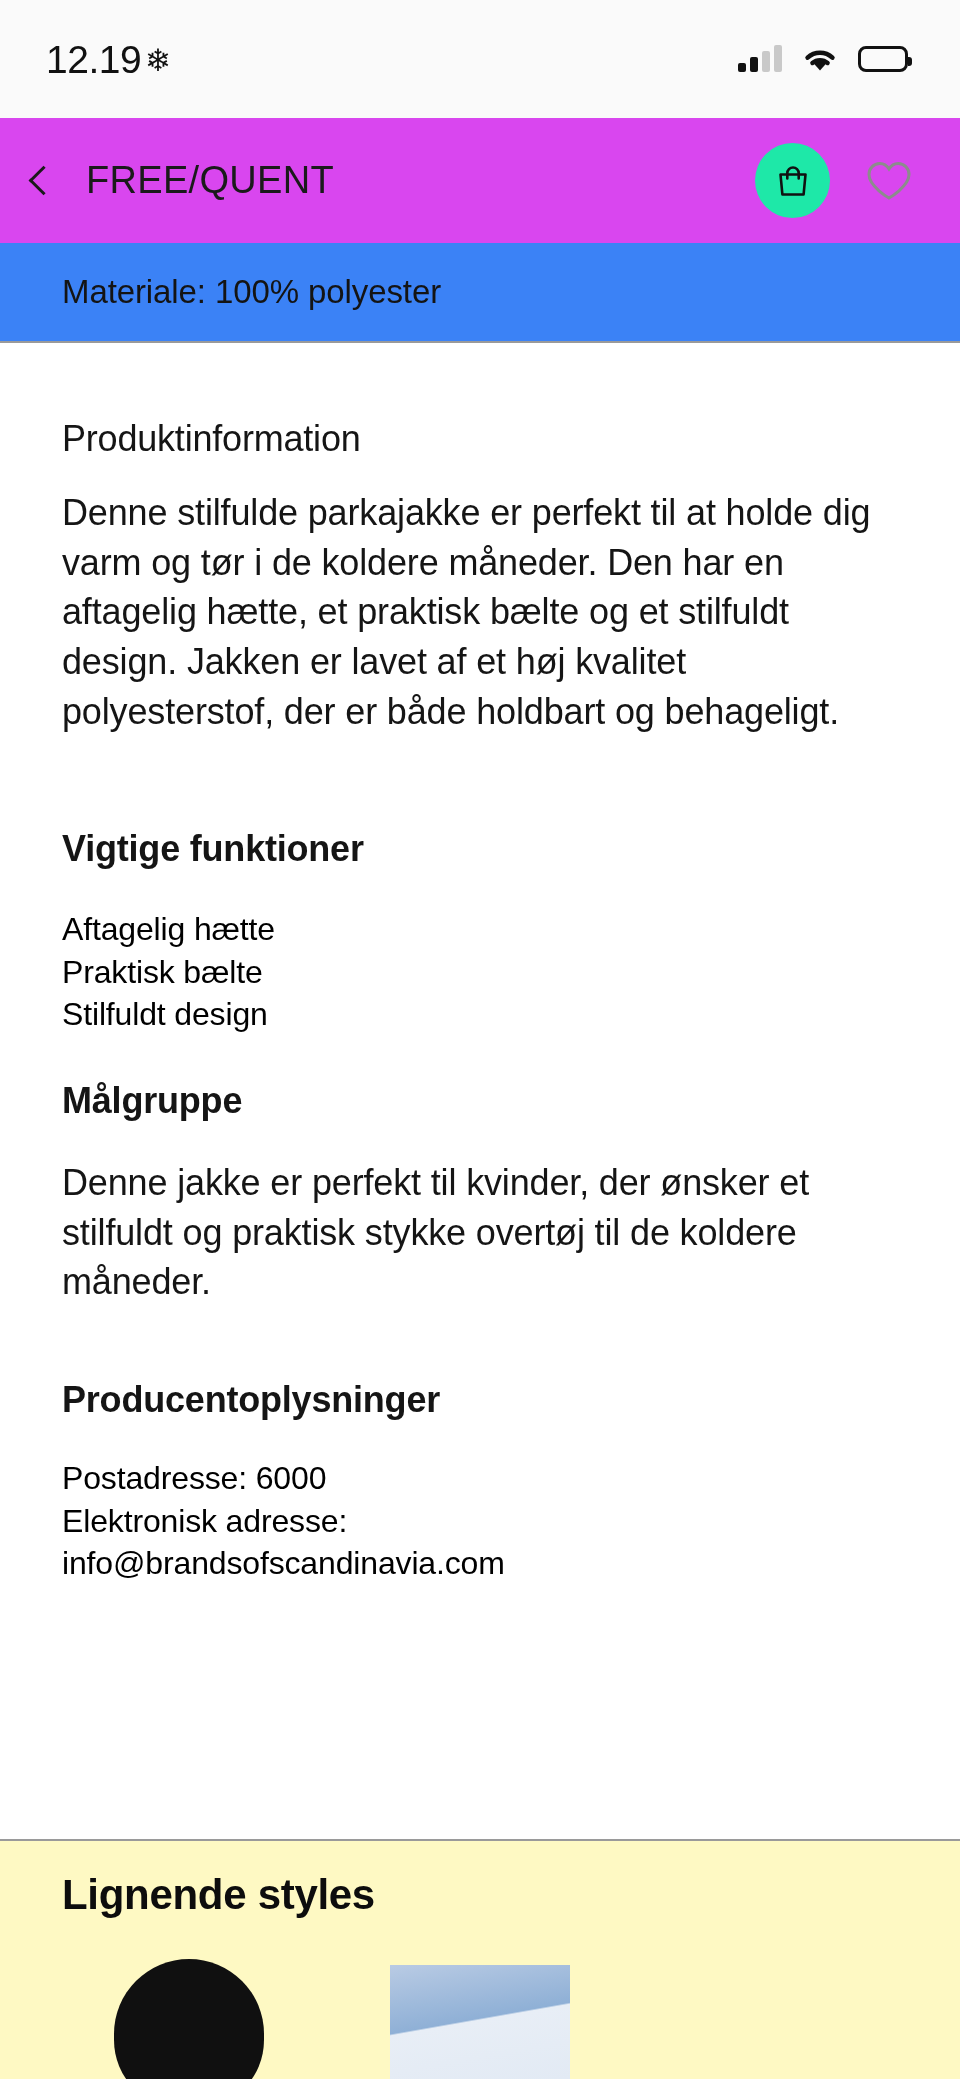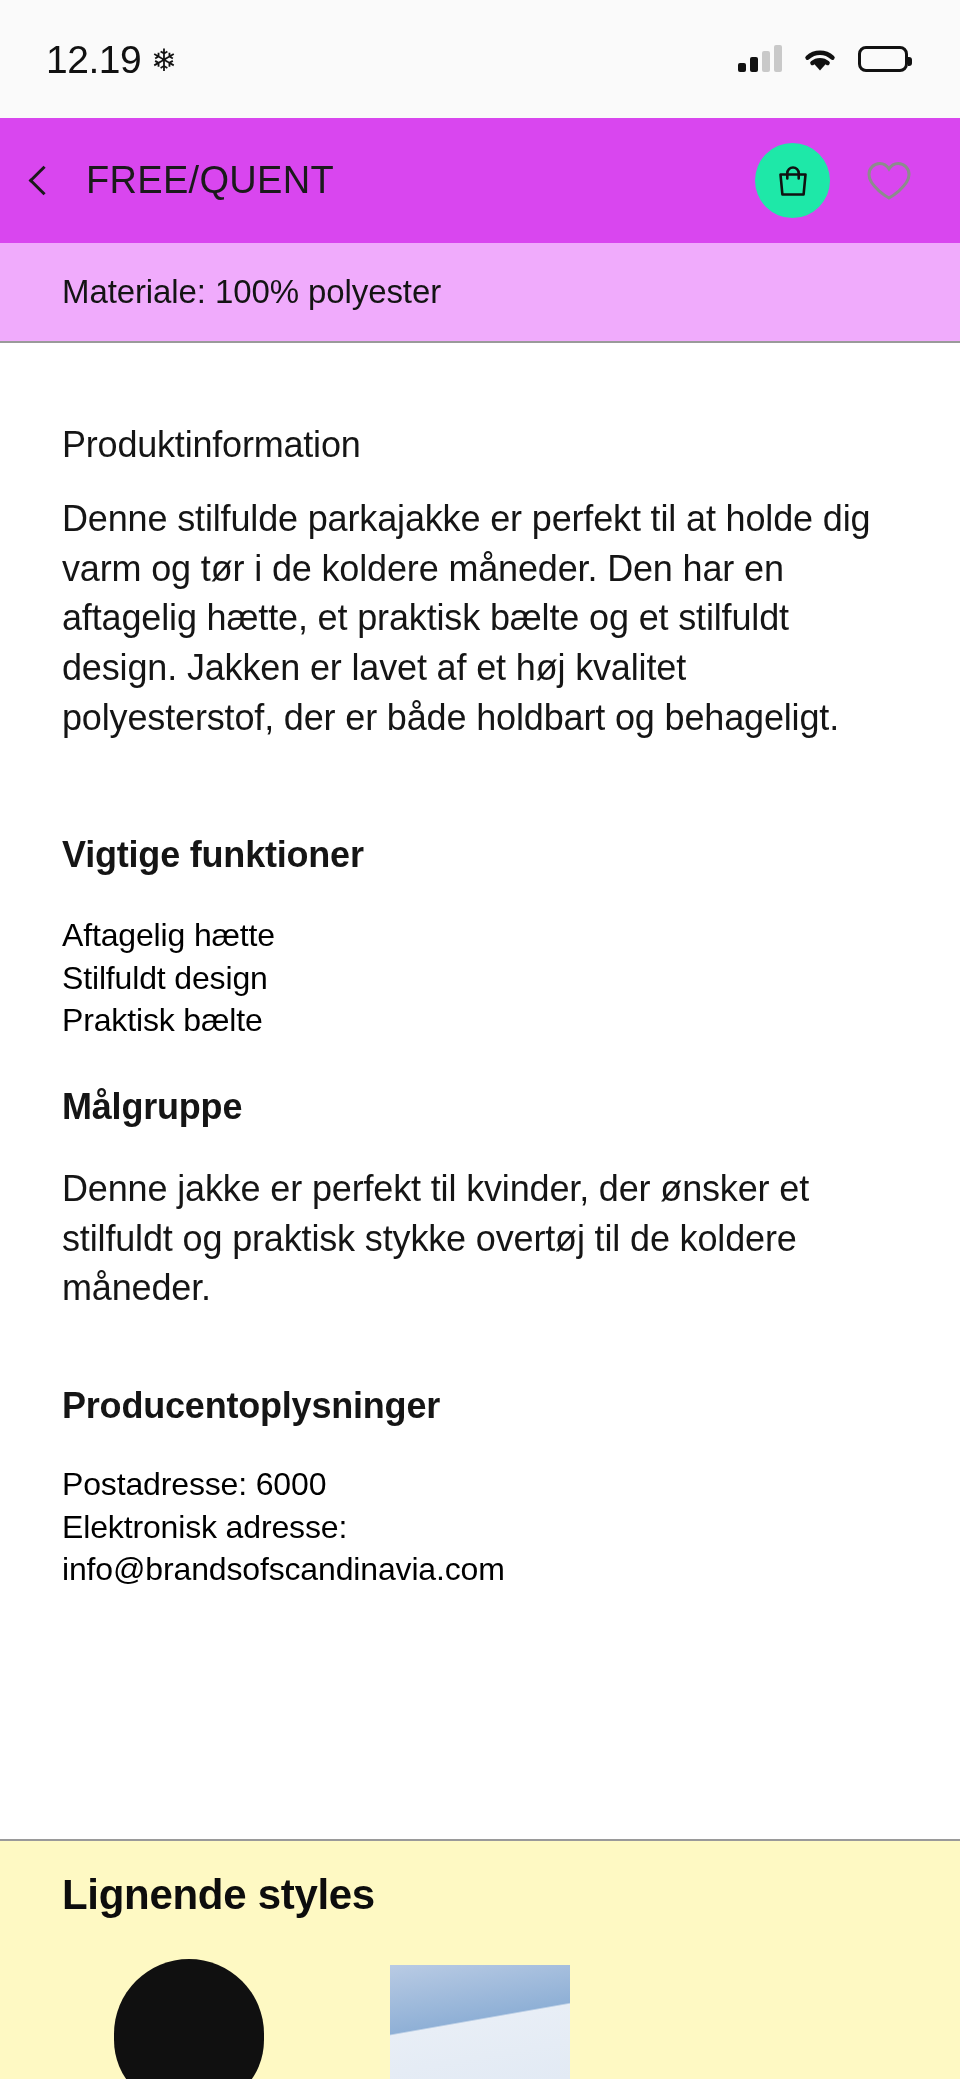--- a/index.html
+++ b/index.html
@@ -30,21 +30,21 @@
     display: flex;
     align-items: center;
     justify-content: space-between;
     padding: 0 52px 0 46px;
     box-sizing: border-box;
     flex: none;
   }
   .status-left {
     display: flex;
     align-items: center;
-    gap: 10px;
+    gap: 4px;
   }
   .status-time {
     font-size: 39px;
     font-weight: 500;
     color: #111111;
     letter-spacing: -0.5px;
     line-height: 1;
   }
   .snowflake {
     font-size: 31px;
@@ -157,36 +157,36 @@
     width: 62px;
     height: 62px;
     display: flex;
     align-items: center;
     justify-content: center;
     flex: none;
   }
 
   
   .material-strip {
-    background: #f0abfc;
+    background: #3b82f6;
     border-bottom: 2px solid #9a9a9a;
     padding: 30px 0 30px 62px;
     box-sizing: border-box;
     flex: none;
   }
   .material-text {
     font-size: 33px;
     color: #141414;
     letter-spacing: -0.1px;
   }
 
   
   .content {
     flex: 1;
-    padding: 9px 62px;
+    padding: 3px 62px;
     box-sizing: border-box;
     background: #ffffff;
     overflow: hidden;
   }
   .section-title {
     font-size: 36px;
     font-weight: 500;
     color: #151515;
     margin: 0;
     letter-spacing: -0.2px;
@@ -324,22 +324,22 @@
 
     <div class="block-productinfo">
       <h2 class="section-title">Produktinformation</h2>
       <p class="body-text">Denne stilfulde parkajakke er perfekt til at holde dig varm og tør i de koldere måneder. Den har en aftagelig hætte, et praktisk bælte og et stilfuldt design. Jakken er lavet af et høj kvalitet polyesterstof, der er både holdbart og behageligt.</p>
     </div>
 
     <div class="block-features">
       <h2 class="section-title bold">Vigtige funktioner</h2>
       <div class="feature-list">
         <div class="spec-line">Aftagelig hætte</div>
+        <div class="spec-line">Praktisk bælte</div>
         <div class="spec-line">Stilfuldt design</div>
-        <div class="spec-line">Praktisk bælte</div>
       </div>
     </div>
 
     <div class="block-audience">
       <h2 class="section-title bold">Målgruppe</h2>
       <p class="body-text">Denne jakke er perfekt til kvinder, der ønsker et stilfuldt og praktisk stykke overtøj til de koldere måneder.</p>
     </div>
 
     <div class="block-manufacturer">
       <h2 class="section-title bold">Producentoplysninger</h2>

